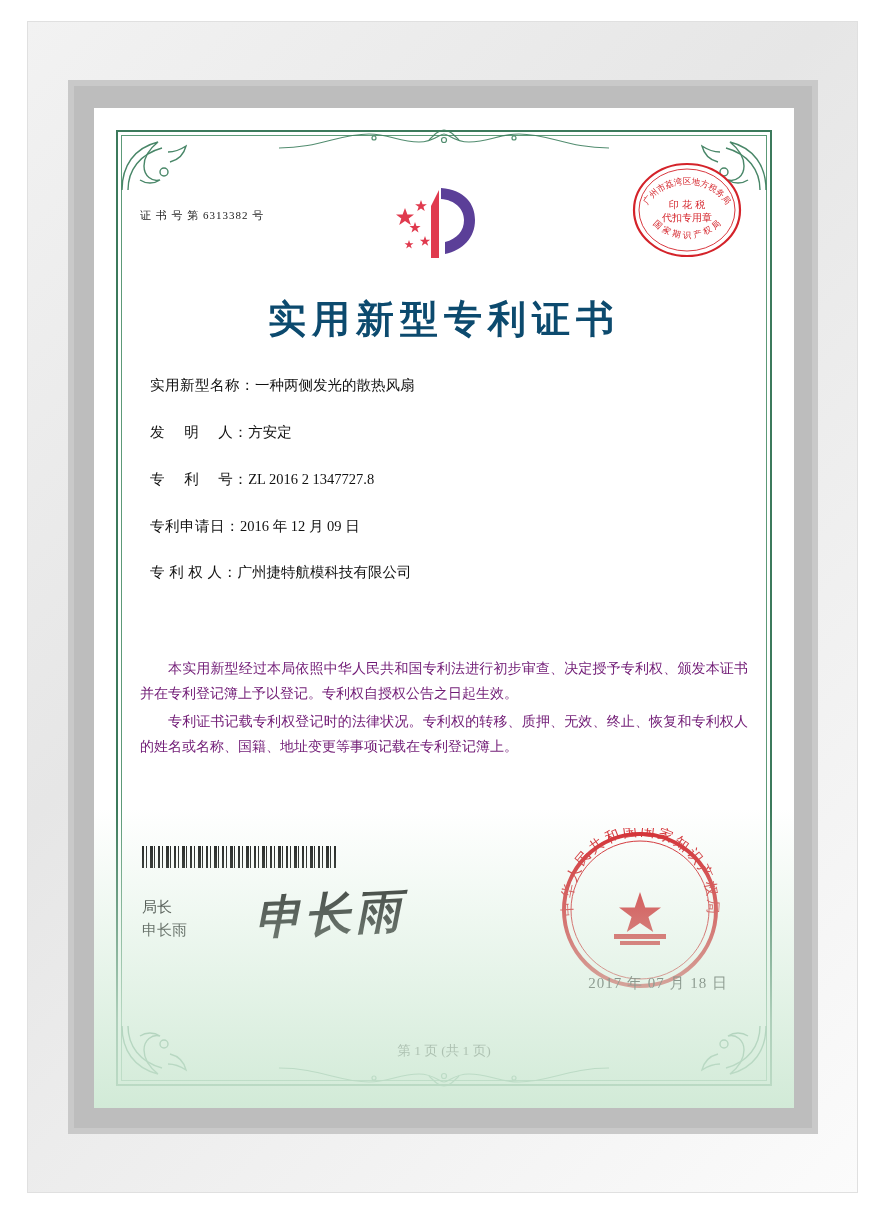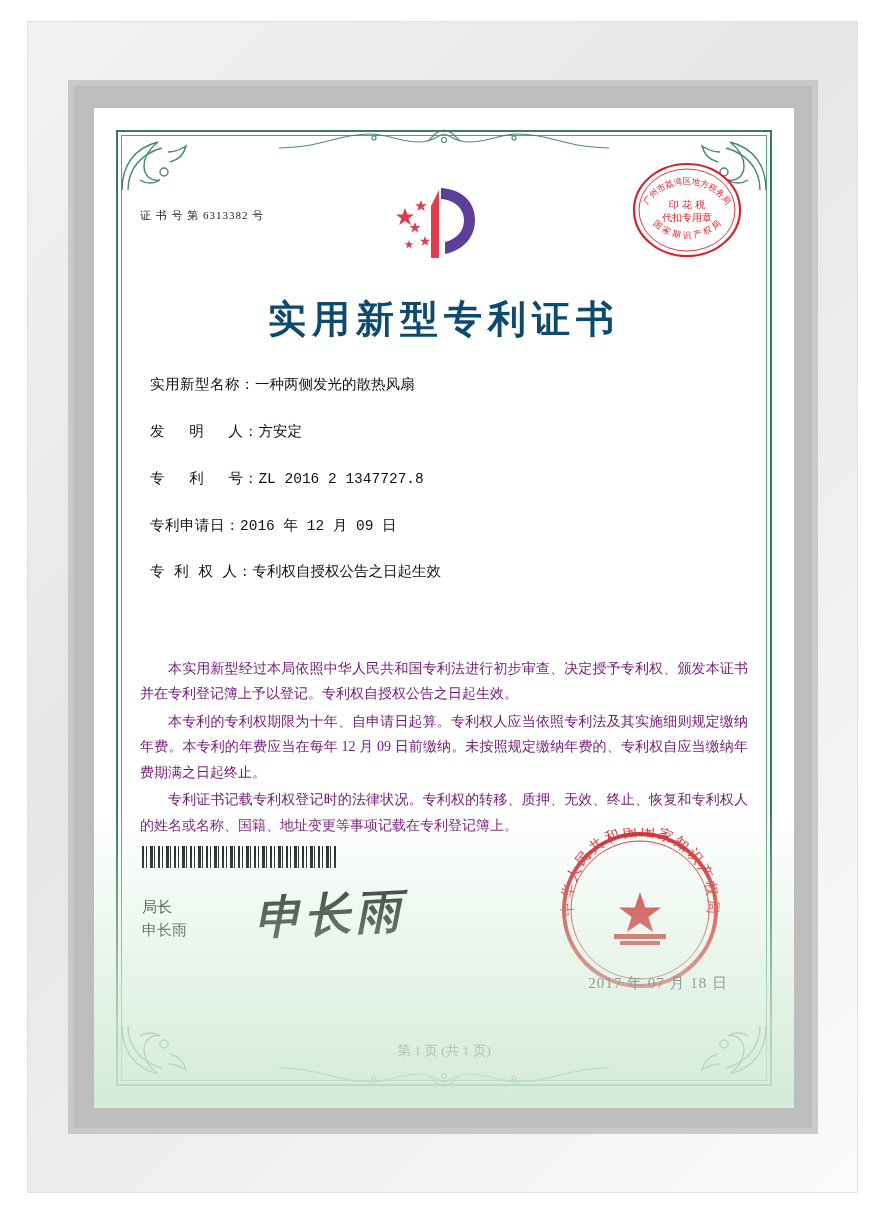--- a/index.html
+++ b/index.html
@@ -146,21 +146,20 @@
     letter-spacing: 6px;
     color: #0c4a6e;
     font-family: "DejaVu Serif", serif;
   }
 
   .fields {
     position: absolute;
     left: 10px;
     right: 0;
     top: 220px;
-    font-family: Liberation Mono, monospace;
   }
   .field {
     font-size: 14.5px;
     color: #111;
     margin-bottom: 28px;
     line-height: 1.3;
     white-space: pre;
   }
   .field .lbl { letter-spacing: 0.5px; }
 
@@ -340,26 +339,25 @@
               </svg>
             </div>
 
             <div class="title">实用新型专利证书</div>
 
             <div class="fields">
               <div class="field"><span class="lbl">实用新型名称：</span><span>一种两侧发光的散热风扇</span></div>
               <div class="field"><span class="lbl">发　 明 　人：</span><span>方安定</span></div>
               <div class="field"><span class="lbl">专　 利 　号：</span><span>ZL 2016 2 1347727.8</span></div>
               <div class="field"><span class="lbl">专利申请日：</span><span>2016 年 12 月 09 日</span></div>
-              <div class="field"><span class="lbl">专 利 权 人：</span><span>专利权自授权公告之日起生效</span></div>
+              <div class="field"><span class="lbl">专 利 权 人：</span><span>广州捷特航模科技有限公司</span></div>
             </div>
 
             <div class="paras">
               <div class="para">本实用新型经过本局依照中华人民共和国专利法进行初步审查、决定授予专利权、颁发本证书并在专利登记簿上予以登记。专利权自授权公告之日起生效。</div>
-              <div class="para">本专利的专利权期限为十年、自申请日起算。专利权人应当依照专利法及其实施细则规定缴纳年费。本专利的年费应当在每年 12 月 09 日前缴纳。未按照规定缴纳年费的、专利权自应当缴纳年费期满之日起终止。</div>
               <div class="para">专利证书记载专利权登记时的法律状况。专利权的转移、质押、无效、终止、恢复和专利权人的姓名或名称、国籍、地址变更等事项记载在专利登记簿上。</div>
             </div>
 
             <div class="barcode"></div>
 
             <div class="director">
               <div>局长</div>
               <div>申长雨</div>
             </div>
 

